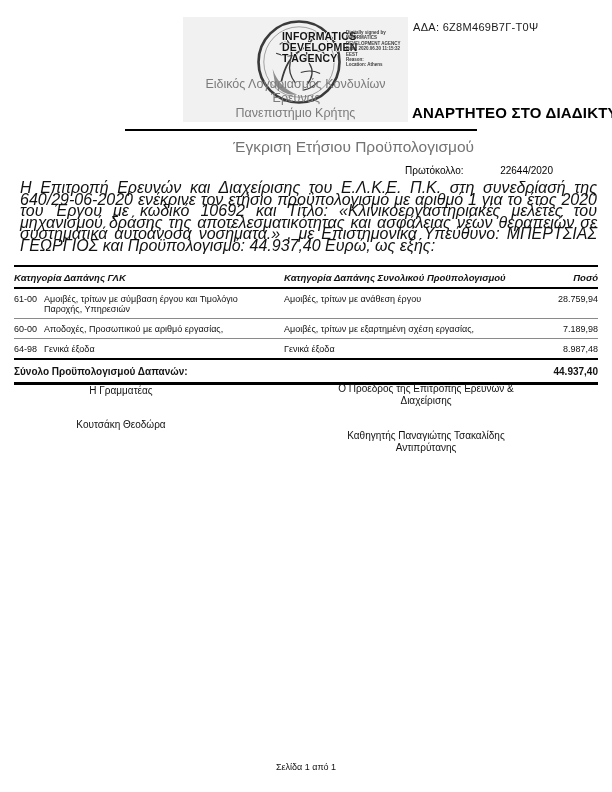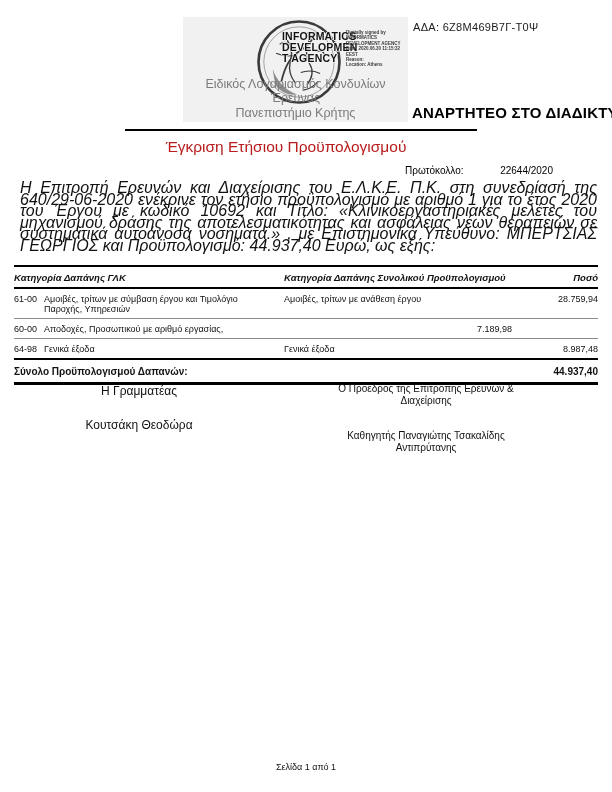--- a/index.html
+++ b/index.html
@@ -23,22 +23,22 @@
   .sig-details {
     position:absolute; left:163px; top:13px; width:60px;
     font-size:4.5px; line-height:5.4px; font-weight:bold;
     white-space:pre-line; color:#3b3b3b;
   }
   .org { position:absolute; left:0; bottom:2px; width:100%; text-align:center;
          color:#7b7b7b; font-size:12.5px; line-height:14.5px; }
   
   .publish { position:absolute; left:412px; top:92px; font-size:15px; font-weight:bold; letter-spacing:.2px; white-space:nowrap; }
   .hr1 { position:absolute; left:125px; top:117px; width:352px; height:0; border-top:2px solid #000; }
-  .doc-title { position:absolute; left:106px; top:126px; width:360px; text-align:center;
-               font-size:15.5px; font-weight:normal; color:#b91c1c; }
+  .doc-title { position:absolute; left:114px; top:126px; width:360px; text-align:right;
+               font-size:15.5px; font-weight:normal; color:#737373; }
   .protocol { position:absolute; left:405px; top:153px; width:148px;
               display:flex; justify-content:space-between; font-size:10px; }
   .body-par { position:absolute; left:20px; top:170px; width:577px;
               font-size:16px; line-height:11.5px; text-align:justify; color:#111;font-style:italic; }
   
   .budget-table { position:absolute; left:14px; top:253px; width:584px; font-size:9px; color:#111; }
   .t-head {
     display:grid; grid-template-columns:270px 1fr 86px;
     border-top:2px solid #000; border-bottom:2px solid #000;
     font-weight:bold; font-size:9.5px; padding:5px 0 4px;font-style:italic;
@@ -48,22 +48,22 @@
   .t-row.last { border-bottom:2px solid #000; }
   .cell-glk { display:flex; padding-right:10px; }
   .code { flex:0 0 30px; }
   .glk-text { flex:1; }
   .cell-cat { padding-right:10px; }
   .amount { text-align:right; }
   .t-total { display:flex; justify-content:space-between; align-items:center;
              font-weight:bold; font-size:10px; padding:6px 0 5px;
              border-bottom:3px solid #000; }
   
-  .sig-left { position:absolute; left:73px; top:373px; width:132px; text-align:center;
-              font-size:12px; line-height:12px; color:#111; }
+  .sig-left { position:absolute; left:55px; top:373px; width:132px; text-align:center;
+              font-size:10px; line-height:12px; color:#111; }
   .sig-left .name { margin-top:22px; }
   .sig-right { position:absolute; left:332px; top:371px; width:188px; text-align:center;
                font-size:10px; line-height:12px; color:#111; }
   .sig-right .name { margin-top:23px; }
   .footer { position:absolute; left:0; top:750px; width:100%; text-align:center;
             font-size:9px; color:#111; }
 </style>
 </head>
 <body>
 
@@ -130,20 +130,21 @@
       </div>
       <div class="cell-cat">Αμοιβές, τρίτων με ανάθεση έργου</div>
       <div class="amount">28.759,94</div>
     </div>
 
     <div class="t-row">
       <div class="cell-glk">
         <span class="code">60-00</span>
         <span class="glk-text">Αποδοχές, Προσωπικού με αριθμό εργασίας,</span>
       </div>
+      <div class="cell-cat">Αμοιβές, τρίτων με εξαρτημένη σχέση εργασίας,</div>
       <div class="amount">7.189,98</div>
     </div>
 
     <div class="t-row last">
       <div class="cell-glk">
         <span class="code">64-98</span>
         <span class="glk-text">Γενικά έξοδα</span>
       </div>
       <div class="cell-cat">Γενικά έξοδα</div>
       <div class="amount">8.987,48</div>

